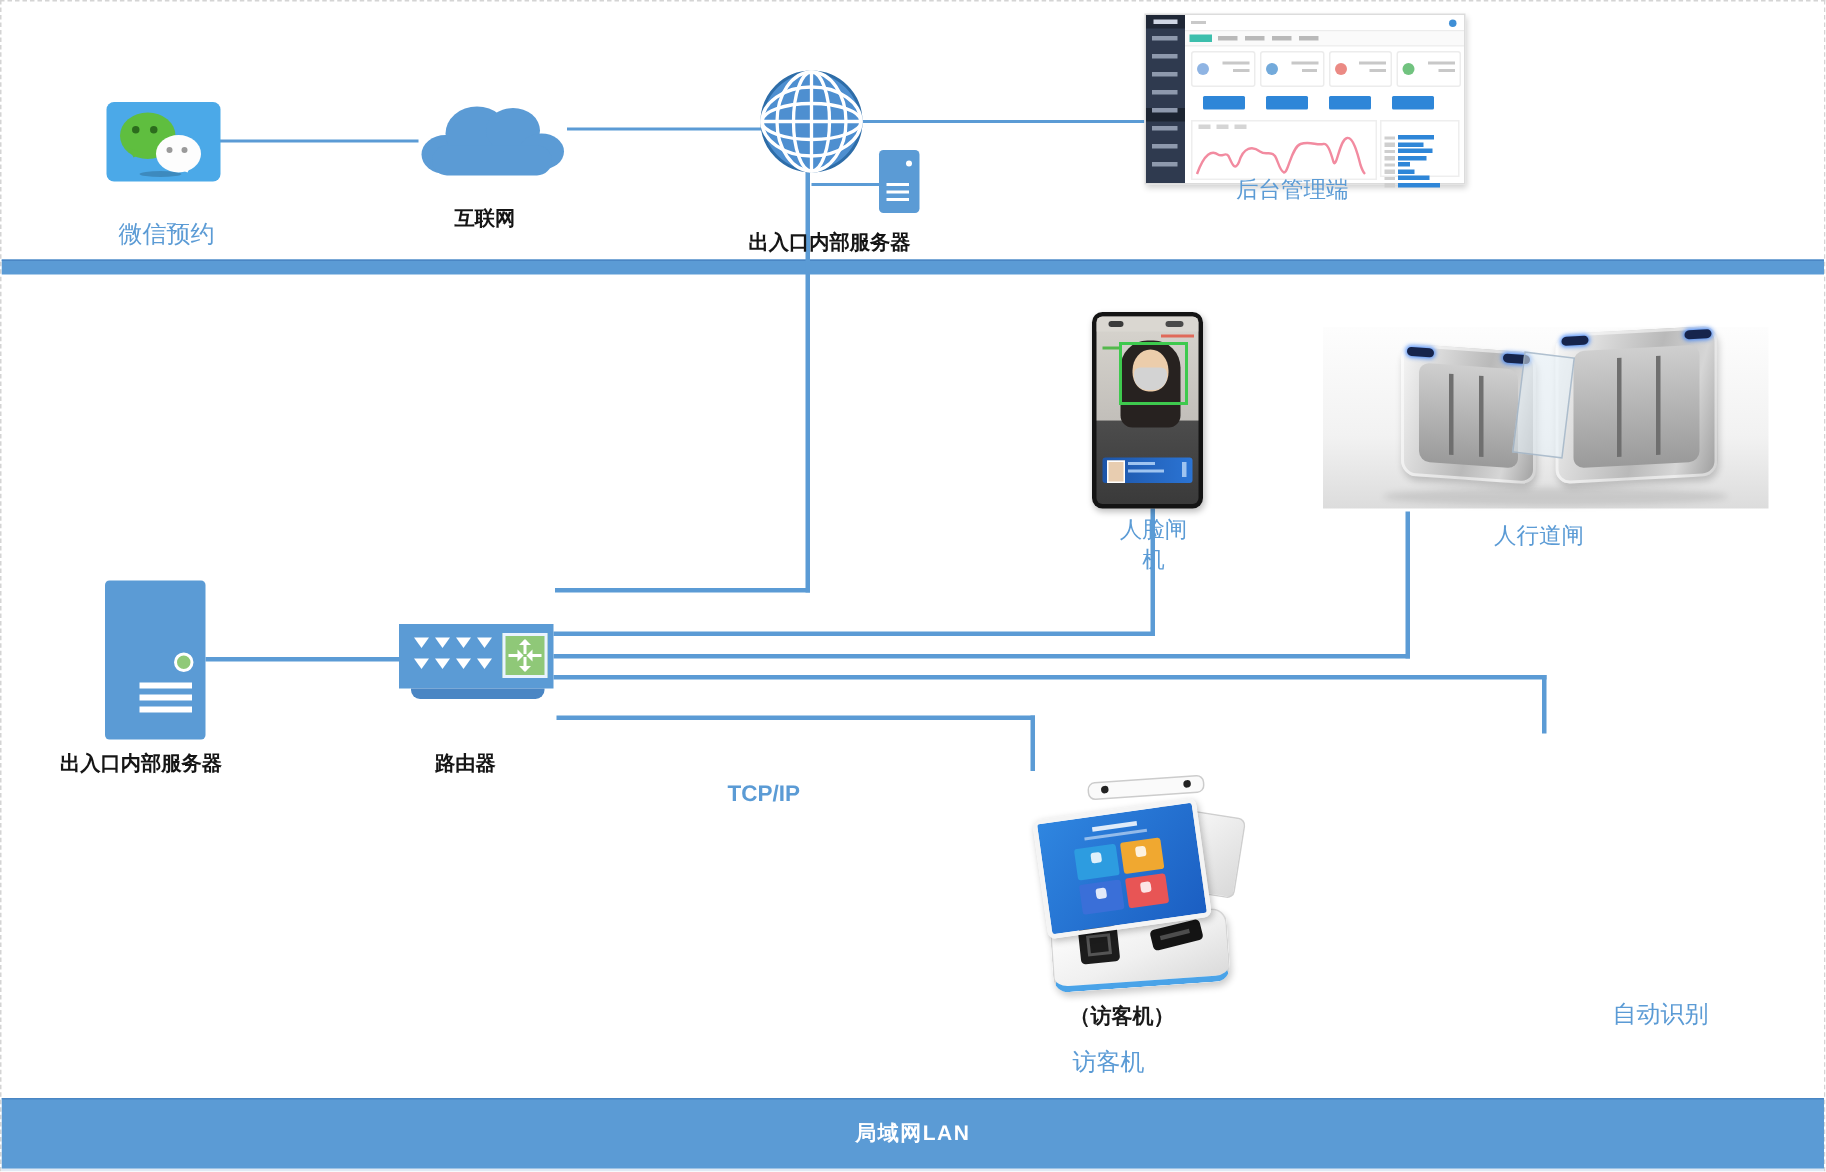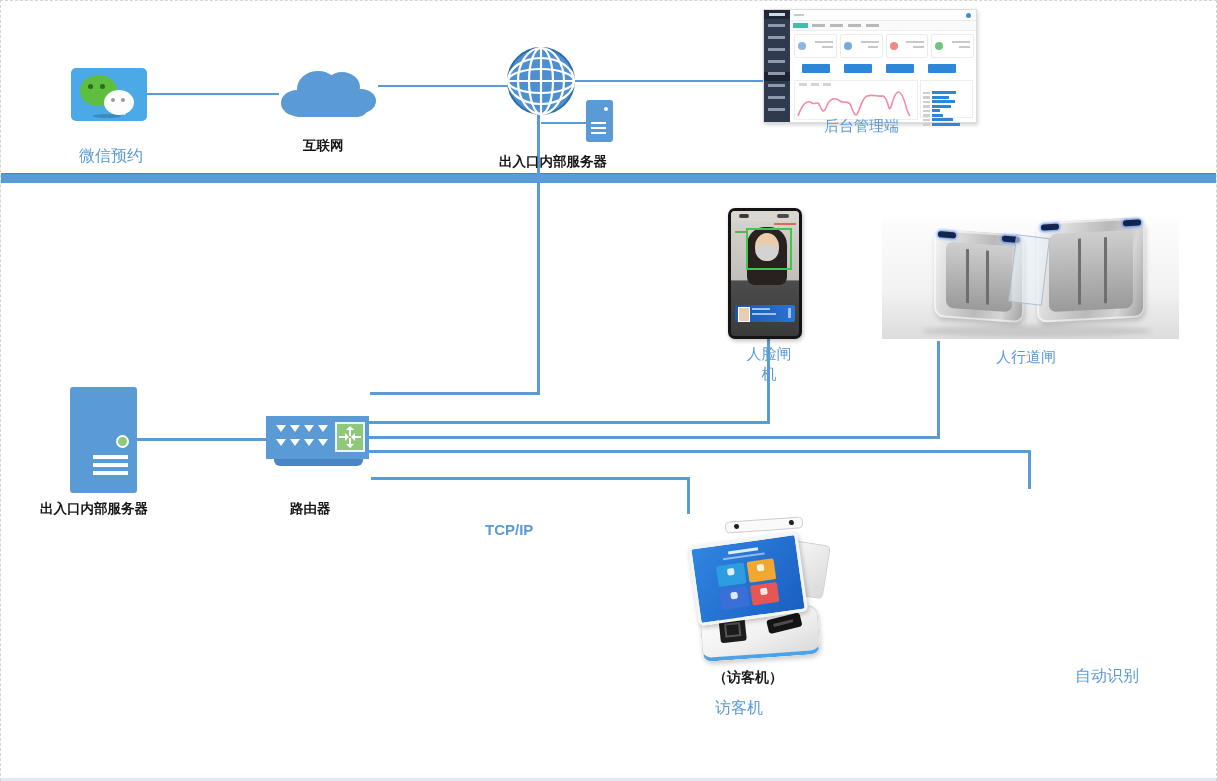--- a/index.html
+++ b/index.html
@@ -135,20 +135,23 @@
   #lpr-grid{position:absolute;left:12px;top:128px;width:34px;height:24px;background:#0a0a0a;border-radius:3px;
     background-image:radial-gradient(circle,#f23 1.1px,transparent 1.6px);background-size:7px 6px;background-position:3px 3px;}
   #lpr-base{position:absolute;left:14px;top:232px;width:54px;height:11px;background:linear-gradient(180deg,#c4c4c4,#8e8e8e);border-radius:2px;}
 </style>
 </head>
 <body>
 
 <div id="canvas">
 
   <div id="top-divider" class="zone-bar"></div>
+  <div id="lan-bar" class="zone-bar">
+    <span class="lan-label">局域网LAN</span>
+  </div>
   <div id="bottom-strip"></div>
 
   <div class="cl h thin" style="left:145px;top:92px;width:133px;"></div>
   <div class="cl h thin" style="left:377px;top:84px;width:131px;"></div>
   <div class="cl h thin" style="left:574px;top:79px;width:188px;"></div>
   <div class="cl h thin" style="left:540px;top:121px;width:45px;"></div>
   <div class="cl v" style="left:536px;top:113px;height:281px;"></div>
   <div class="cl h" style="left:369px;top:391px;width:170px;"></div>
   <div class="cl h" style="left:136px;top:437px;width:129px;"></div>
   <div class="cl h" style="left:368px;top:420px;width:401px;"></div>

